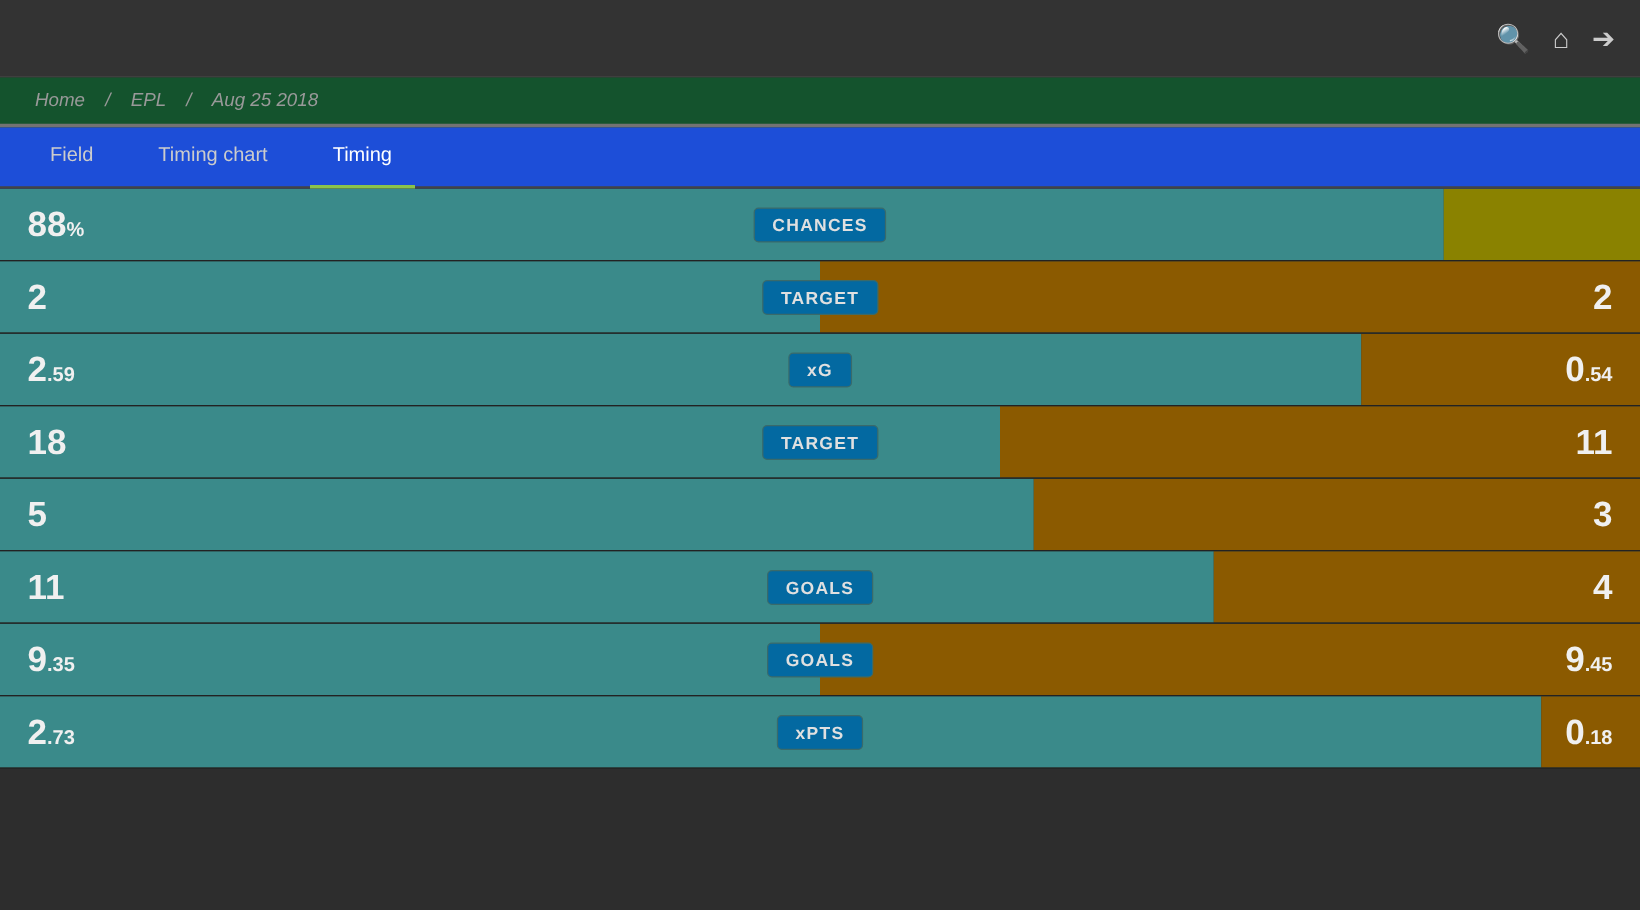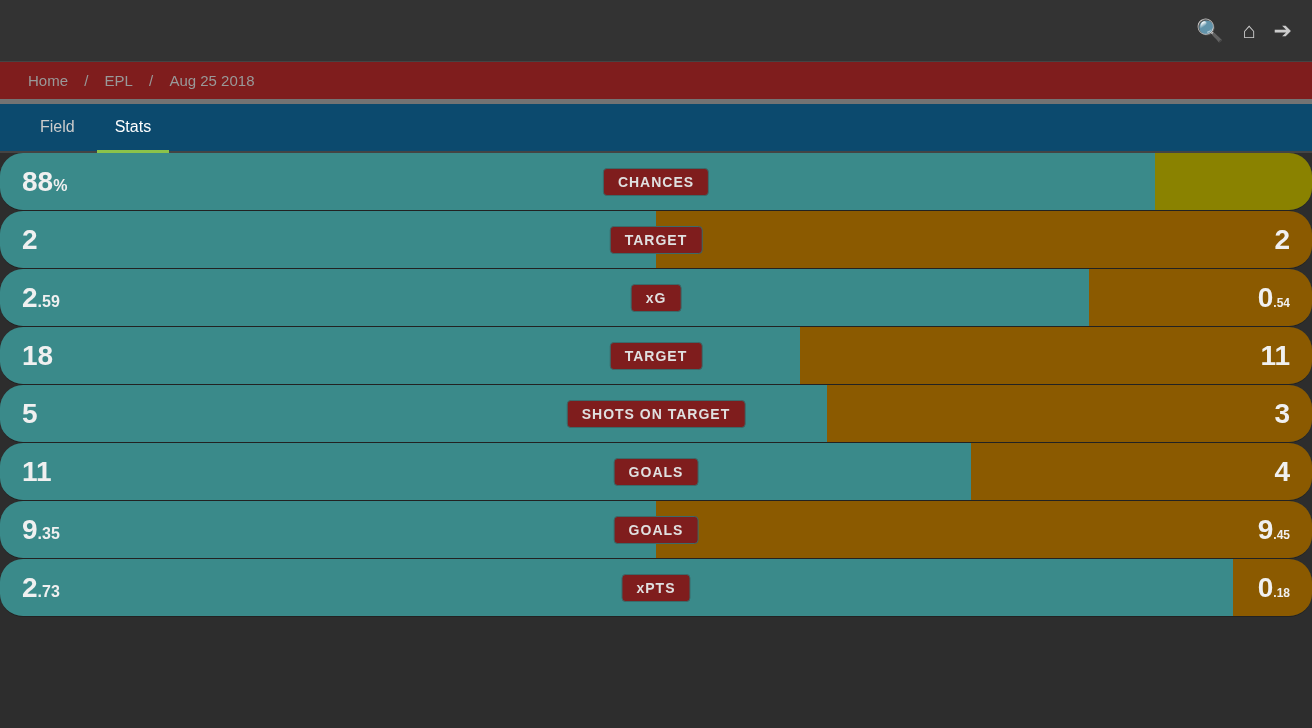--- a/index.html
+++ b/index.html
@@ -33,36 +33,37 @@
       align-items: center;
     }
     .header-icon {
       font-size: 22px;
       color: #ccc;
       cursor: pointer;
     }
 
     
     .breadcrumb {
-      background: #7f1d1d;
+      background: #14532d;
       padding: 10px 22px;
       font-size: 15px;
       color: #ccc;
-      border-bottom: 5px solid #737373;
+      border-bottom: 3px solid #737373;
+      font-style: italic;
     }
     .breadcrumb span {
       margin: 0 6px;
       color: #999;
     }
 
     
     .tabs {
-      background: #0c4a6e;
-      display: flex;
-      gap: 4px;
+      background: #1d4ed8;
+      display: flex;
+      gap: 16px;
       padding: 0 22px;
       border-bottom: 2px solid #444;
     }
     .tab {
       padding: 14px 18px;
       font-size: 16px;
       color: #ccc;
       cursor: pointer;
       border-bottom: 3px solid transparent;
       margin-bottom: -2px;
@@ -76,21 +77,20 @@
     .stats-container {
       width: 100%;
     }
     .stat-row {
       display: flex;
       align-items: center;
       height: 58px;
       border-bottom: 1px solid #222;
       position: relative;
       overflow: hidden;
-      border-radius: 23px;
     }
     .stat-row:nth-child(odd) {
       background: #2a3a3a;
     }
     .stat-row:nth-child(even) {
       background: #2a3530;
     }
 
     
     .bar-left {
@@ -128,29 +128,29 @@
       right: 22px;
       font-size: 26px;
       font-weight: bold;
       color: #f0f0f0;
       z-index: 2;
       display: flex;
       align-items: baseline;
       gap: 0;
     }
     .val-right .main-num { font-size: 28px; }
-    .val-right .sub-num { font-size: 12px; }
+    .val-right .sub-num { font-size: 16px; }
 
     
     .stat-label {
       position: absolute;
       left: 50%;
       transform: translateX(-50%);
       z-index: 3;
-      background: #7f1d1d;
+      background: #0369a1;
       border: 1px solid #3a6a6a;
       border-radius: 4px;
       padding: 5px 14px;
       font-size: 14px;
       font-weight: bold;
       color: #e0e0e0;
       letter-spacing: 1px;
       white-space: nowrap;
     }
 
@@ -174,21 +174,22 @@
 <div class="breadcrumb">
   <span>Home</span>
   <span>/</span>
   <span>EPL</span>
   <span>/</span>
   <span>Aug 25 2018</span>
 </div>
 
 <div class="tabs">
   <div class="tab">Field</div>
-  <div class="tab active">Stats</div>
+  <div class="tab">Timing chart</div>
+  <div class="tab active">Timing</div>
 </div>
 
 <div class="stats-container" id="stats-rows">
 <div class="stat-row">
       <div class="bar-left" style="width: 88%;"></div>
       <div class="bar-right bar-right-olive" style="width: 12%; background: rgb(138, 130, 0);"></div>
       <div class="val-left">
         <span class="main-num">88</span>
         <span class="sub-num">%</span>
       </div>
@@ -241,21 +242,20 @@
       <div class="bar-left" style="width: 63%;"></div>
       <div class="bar-right" style="width: 37%;"></div>
       <div class="val-left">
         <span class="main-num">5</span>
         <span class="sub-num"></span>
       </div>
       <div class="val-right">
         <span class="main-num">3</span>
         <span class="sub-num"></span>
       </div>
-      <div class="stat-label">SHOTS ON TARGET</div>
     </div>
     <div class="stat-row">
       <div class="bar-left" style="width: 74%;"></div>
       <div class="bar-right" style="width: 26%;"></div>
       <div class="val-left">
         <span class="main-num">11</span>
         <span class="sub-num"></span>
       </div>
       <div class="val-right">
         <span class="main-num">4</span>

